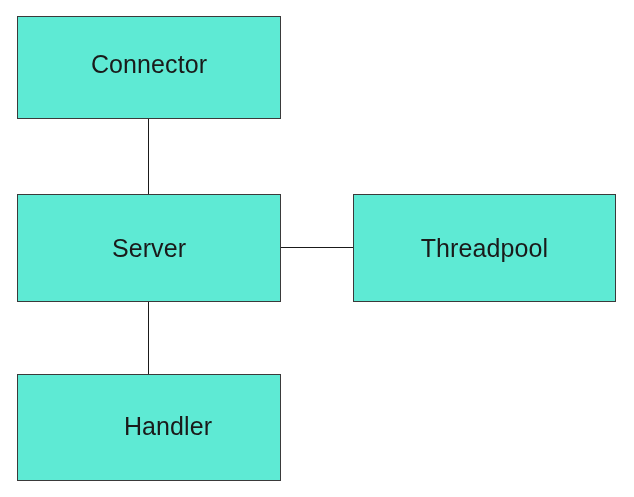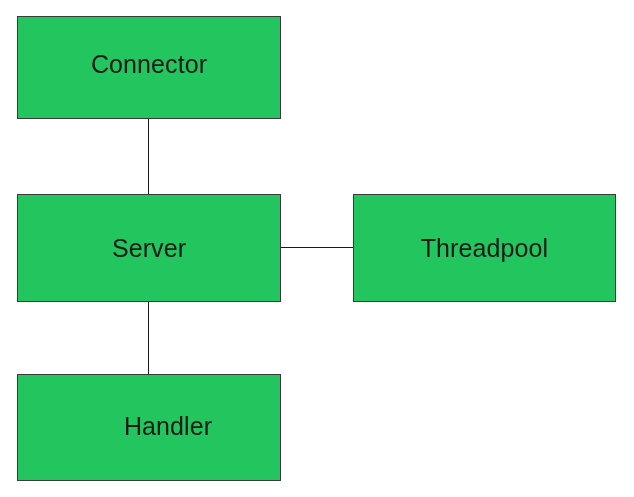--- a/index.html
+++ b/index.html
@@ -12,21 +12,21 @@
     position: relative;
     width: 634px;
     height: 497px;
     background: #ffffff;
     overflow: hidden;
     font-family: "Liberation Sans", sans-serif;
   }
   .node {
     position: absolute;
     box-sizing: border-box;
-    background: #22c55e;
+    background: #5eead4;
     border: 1.3px solid #3a3a3a;
     display: flex;
     align-items: center;
     justify-content: center;
     z-index: 2;
   }
   .node-label {
     font-family: "Liberation Sans", sans-serif;
     font-size: 25px;
     line-height: 1;

